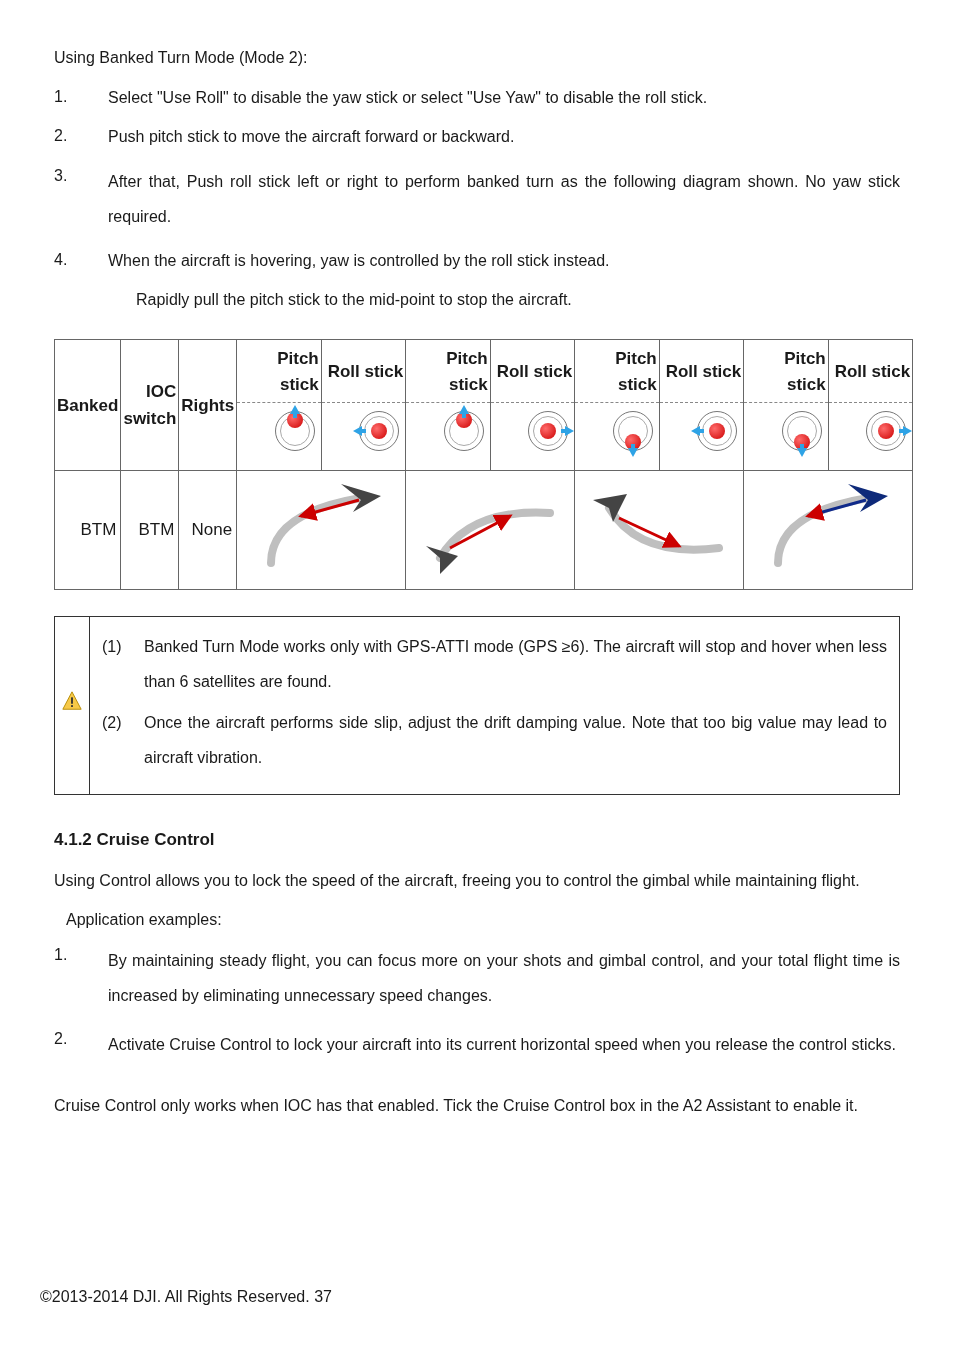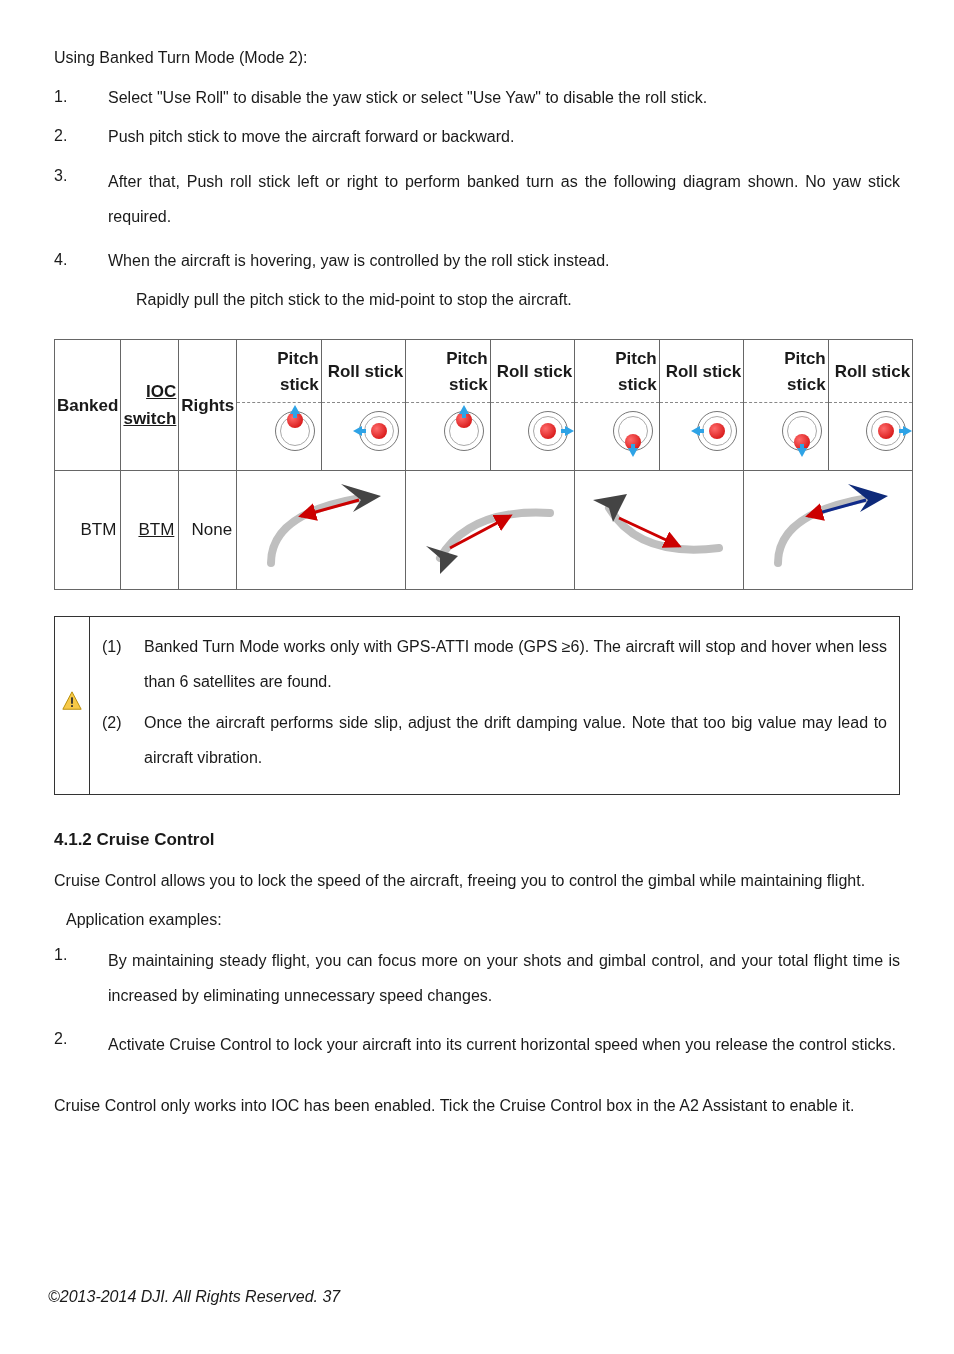--- a/index.html
+++ b/index.html
@@ -66,21 +66,20 @@
     padding: 4px 2px 6px 2px;
     height: 56px;
   }
   .fly-table .left-col {
     font-weight: 600;
     width: 60px;
   }
   .fly-table .ioc-col {
     font-weight: 600;
     width: 56px;
-    text-decoration: underline;
   }
   .fly-table .rec-col {
     width: 60px;
     font-weight: 400;
   }
   .fly-table .pair-col { width: 78px; }
   .fly-table .result-row td {
     height: 110px;
     font-weight: 400;
   }
@@ -211,22 +210,21 @@
   }
   .page-wrap {
     position: relative;
     width: 954px;
     min-height: 1354px;
     box-sizing: border-box;
   }
   .footer-area {
     position: absolute;
     bottom: 44px;
-    left: 48px;
-    font-style: italic;
+    left: 40px;
   }
 </style>
 </head>
 <body>
 
 <div class="page-wrap">
 <div class="page">
 
   <div class="intro">Using Banked Turn Mode (Mode 2):</div>
 
@@ -411,33 +409,33 @@
             <span class="wt">Once the aircraft performs side slip, adjust the drift damping value. Note that too big value may lead to aircraft vibration.</span>
           </li>
         </ul>
       </td>
     </tr>
   </tbody>
       </table>
 
   <h3 class="section">4.1.2 Cruise Control</h3>
 
-  <p class="body-para">Cruise Control allows you to lock the speed of the aircraft, freeing you to control the gimbal while maintaining flight.</p>
+  <p class="body-para">Using Control allows you to lock the speed of the aircraft, freeing you to control the gimbal while maintaining flight.</p>
 
   <div style="margin-bottom:10px;margin-left:12px;">Application examples:</div>
 
   <ol class="steps">
     <li>
       <span class="num">1.</span>
       <span class="text">By maintaining steady flight, you can focus more on your shots and gimbal control, and your total flight time is increased by eliminating unnecessary speed changes.</span>
     </li>
     <li>
       <span class="num">2.</span>
       <span class="text">Activate Cruise Control to lock your aircraft into its current horizontal speed when you release the control sticks.</span>
     </li>
   </ol>
 
-  <p class="body-para" style="margin-top:26px;">Cruise Control only works into IOC has been enabled. Tick the Cruise Control box in the A2 Assistant to enable it.</p>
+  <p class="body-para" style="margin-top:26px;">Cruise Control only works when IOC has that enabled. Tick the Cruise Control box in the A2 Assistant to enable it.</p>
 
 </div>
 
 <div class="footer-area">©2013-2014 DJI. All Rights Reserved.    37</div>
 </div>
 
 </body></html>

